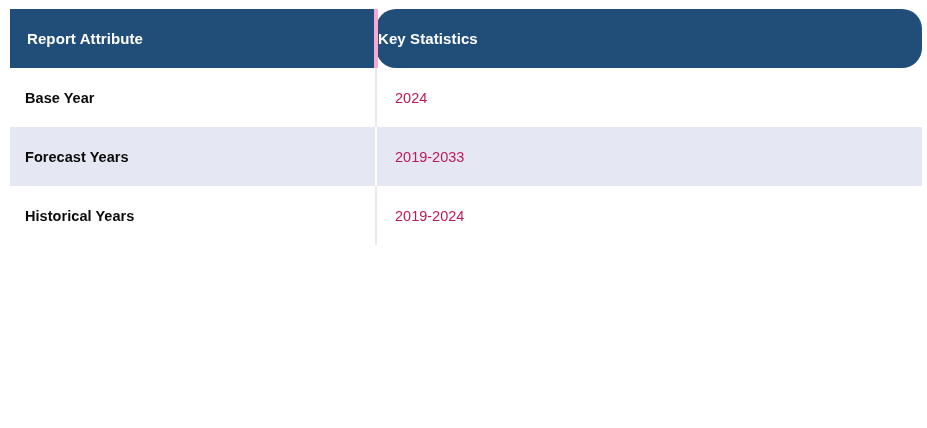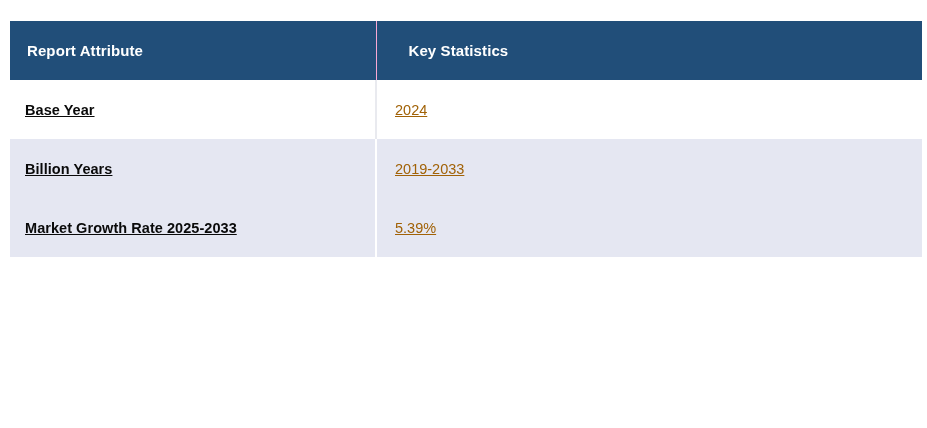--- a/index.html
+++ b/index.html
@@ -11,21 +11,21 @@
     overflow: hidden;
   }
   body {
     font-family: "Liberation Sans", sans-serif;
     -webkit-font-smoothing: antialiased;
   }
 
   #stats-table-wrap {
     position: absolute;
     left: 10px;
-    top: 21px;
+    top: 9px;
     width: 912px;
     background: #ffffff;
   }
 
   table.stats-table {
     width: 912px;
     border-collapse: collapse;
     table-layout: fixed;
   }
 
@@ -39,42 +39,42 @@
     font-size: 15px;
     font-weight: bold;
     text-align: left;
     height: 59px;
     padding: 0 0 0 17px;
     vertical-align: middle;
     letter-spacing: 0.1px;
     box-sizing: border-box;
   }
   thead tr.stats-head-row th.th-stat {
-    border-left: 1px solid #f9a8d4;
-    padding-left: 32px;
+    border-left: 4px solid #f9a8d4;
+    padding-left: 0;
+    border-radius: 20px;
   }
 
   
   tbody tr.stats-row td {
     height: 59px;
     vertical-align: middle;
     box-sizing: border-box;
     padding: 0 0 0 15px;
     font-size: 14.5px;
     color: #111111;
-    text-decoration: underline;
   }
   tbody tr.stats-row td.cell-attr {
     font-weight: bold;
     color: #0a0a0a;
     letter-spacing: 0.05px;
   }
   tbody tr.stats-row td.cell-stat {
     font-weight: normal;
-    color: #a16207;
+    color: #be185d;
     border-left: 2px solid #ffffff;
     padding-left: 18px;
   }
 
   tbody tr.row-odd td { background: #ffffff; }
   tbody tr.row-even td { background: #e5e7f2; }
   tbody tr.row-even td.cell-stat { border-left-color: #ffffff; }
   tbody tr.row-odd  td.cell-stat { border-left-color: #e9eaef; }
 </style>
 </head>
@@ -91,22 +91,22 @@
         <th class="th-attr">Report Attribute</th>
         <th class="th-stat">Key Statistics</th>
       </tr>
     </thead>
     <tbody>
       <tr class="stats-row row-odd">
         <td class="cell-attr">Base Year</td>
         <td class="cell-stat">2024</td>
       </tr>
       <tr class="stats-row row-even">
-        <td class="cell-attr">Billion Years</td>
+        <td class="cell-attr">Forecast Years</td>
         <td class="cell-stat">2019-2033</td>
       </tr>
-      <tr class="stats-row row-even">
-        <td class="cell-attr">Market Growth Rate 2025-2033</td>
-        <td class="cell-stat">5.39%</td>
+      <tr class="stats-row row-odd">
+        <td class="cell-attr">Historical Years</td>
+        <td class="cell-stat">2019-2024</td>
       </tr>
     </tbody>
   </table>
 </div>
 
 </body></html>

